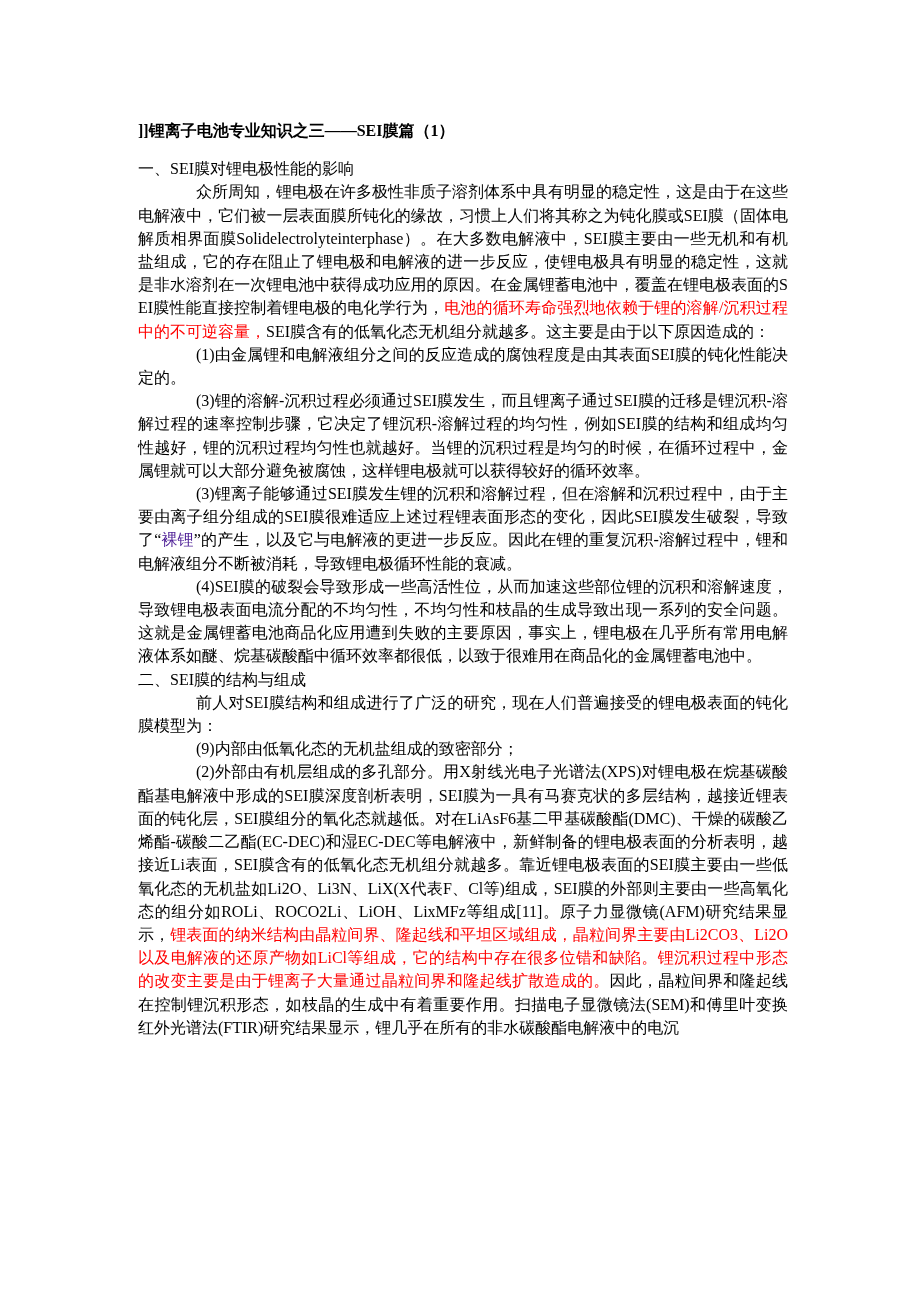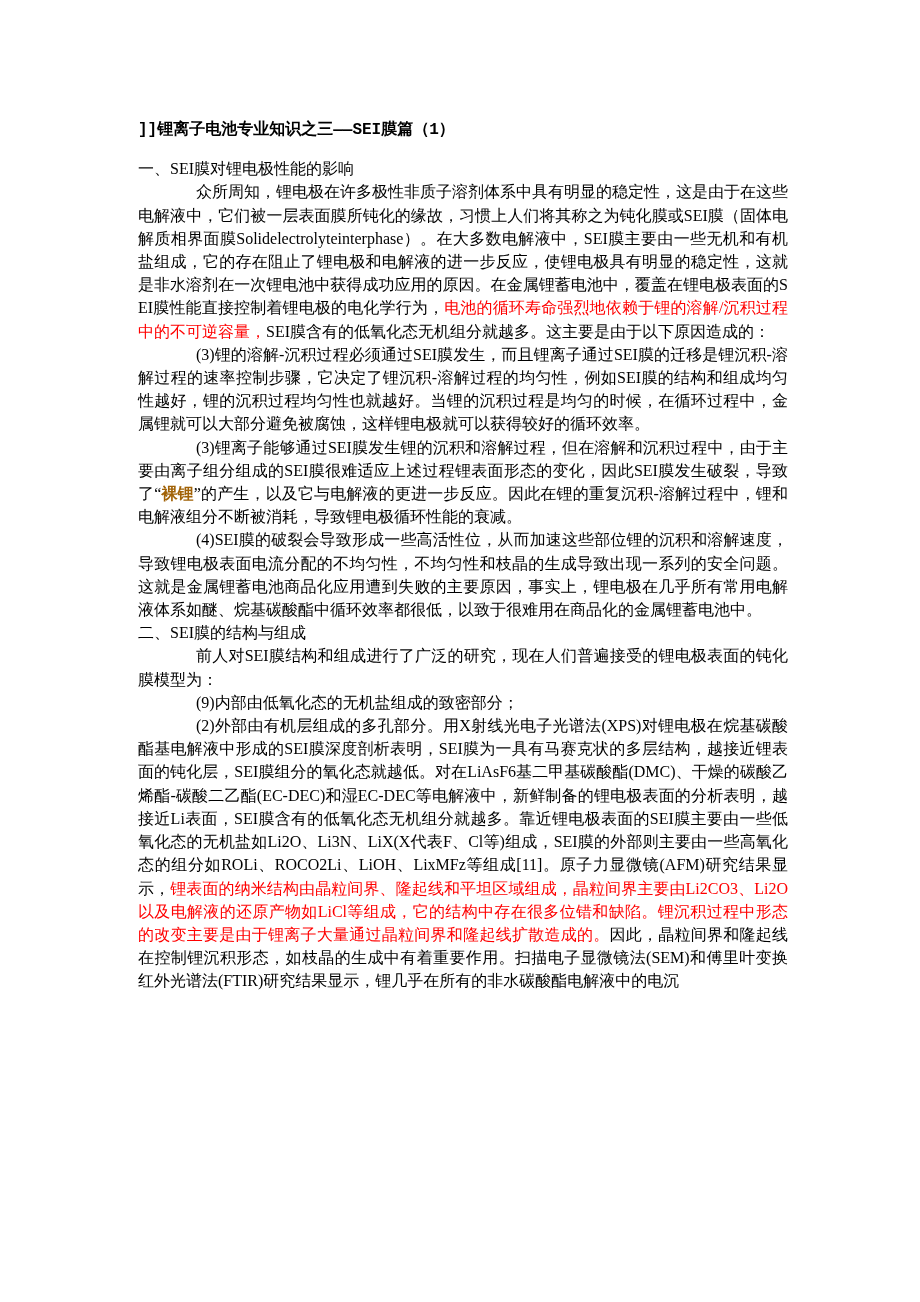--- a/index.html
+++ b/index.html
@@ -26,36 +26,36 @@
     margin: 0;
     font-size: 16px;
     line-height: 23.2px;
     text-align: justify;
     word-break: break-all;
   }
   .title {
     text-align: center;
     font-weight: bold;
     text-indent: 0;
-    font-family: Liberation Mono, monospace;
   }
   .t1 { margin-bottom: 15px !important; }
   .t2 { margin-top: 18px !important; margin-bottom: 6px !important; }
   .heading { text-indent: 0; }
   .para { text-indent: 58px; }
 </style>
 </head>
 <body>
 
 <div class="page">
   <div class="content">
     <p class="title t1">]]锂离子电池专业知识之三——SEI膜篇（1）</p>
     <p class="heading">一、SEI膜对锂电极性能的影响</p>
     <p class="para"><span>众所周知，锂电极在许多极性非质子溶剂体系中具有明显的稳定性，这是由于在这些电解液中，它们被一层表面膜所钝化的缘故，习惯上人们将其称之为钝化膜或SEI膜（固体电解质相界面膜Solidelectrolyteinterphase）。在大多数电解液中，SEI膜主要由一些无机和有机盐组成，它的存在阻止了锂电极和电解液的进一步反应，使锂电极具有明显的稳定性，这就是非水溶剂在一次锂电池中获得成功应用的原因。在金属锂蓄电池中，覆盖在锂电极表面的SEI膜性能直接控制着锂电极的电化学行为，</span><span style="color: rgb(255, 0, 0);">电池的循环寿命强烈地依赖于锂的溶解/沉积过程中的不可逆容量，</span><span>SEI膜含有的低氧化态无机组分就越多。这主要是由于以下原因造成的：</span></p>
+    <p class="para"><span>(1)由金属锂和电解液组分之间的反应造成的腐蚀程度是由其表面SEI膜的钝化性能决定的。</span></p>
     <p class="para"><span>(3)锂的溶解-沉积过程必须通过SEI膜发生，而且锂离子通过SEI膜的迁移是锂沉积-溶解过程的速率控制步骤，它决定了锂沉积-溶解过程的均匀性，例如SEI膜的结构和组成均匀性越好，锂的沉积过程均匀性也就越好。当锂的沉积过程是均匀的时候，在循环过程中，金属锂就可以大部分避免被腐蚀，这样锂电极就可以获得较好的循环效率。</span></p>
-    <p class="para"><span>(3)锂离子能够通过SEI膜发生锂的沉积和溶解过程，但在溶解和沉积过程中，由于主要由离子组分组成的SEI膜很难适应上述过程锂表面形态的变化，因此SEI膜发生破裂，导致了“</span><span style="color: #a16207; font-weight: bold;">裸锂</span><span>”的产生，以及它与电解液的更进一步反应。因此在锂的重复沉积-溶解过程中，锂和电解液组分不断被消耗，导致锂电极循环性能的衰减。</span></p>
+    <p class="para"><span>(3)锂离子能够通过SEI膜发生锂的沉积和溶解过程，但在溶解和沉积过程中，由于主要由离子组分组成的SEI膜很难适应上述过程锂表面形态的变化，因此SEI膜发生破裂，导致了“</span><span style="color: #4c1d95;">裸锂</span><span>”的产生，以及它与电解液的更进一步反应。因此在锂的重复沉积-溶解过程中，锂和电解液组分不断被消耗，导致锂电极循环性能的衰减。</span></p>
     <p class="para"><span>(4)SEI膜的破裂会导致形成一些高活性位，从而加速这些部位锂的沉积和溶解速度，导致锂电极表面电流分配的不均匀性，不均匀性和枝晶的生成导致出现一系列的安全问题。这就是金属锂蓄电池商品化应用遭到失败的主要原因，事实上，锂电极在几乎所有常用电解液体系如醚、烷基碳酸酯中循环效率都很低，以致于很难用在商品化的金属锂蓄电池中。</span></p>
     <p class="heading">二、SEI膜的结构与组成</p>
     <p class="para"><span>前人对SEI膜结构和组成进行了广泛的研究，现在人们普遍接受的锂电极表面的钝化膜模型为：</span></p>
     <p class="para"><span>(9)内部由低氧化态的无机盐组成的致密部分；</span></p>
     <p class="para"><span>(2)外部由有机层组成的多孔部分。用X射线光电子光谱法(XPS)对锂电极在烷基碳酸酯基电解液中形成的SEI膜深度剖析表明，SEI膜为一具有马赛克状的多层结构，越接近锂表面的钝化层，SEI膜组分的氧化态就越低。对在LiAsF6基二甲基碳酸酯(DMC)、干燥的碳酸乙烯酯-碳酸二乙酯(EC-DEC)和湿EC-DEC等电解液中，新鲜制备的锂电极表面的分析表明，越接近Li表面，SEI膜含有的低氧化态无机组分就越多。靠近锂电极表面的SEI膜主要由一些低氧化态的无机盐如Li2O、Li3N、LiX(X代表F、Cl等)组成，SEI膜的外部则主要由一些高氧化态的组分如ROLi、ROCO2Li、LiOH、LixMFz等组成[11]。原子力显微镜(AFM)研究结果显示，</span><span style="color: rgb(255, 0, 0);">锂表面的纳米结构由晶粒间界、隆起线和平坦区域组成，晶粒间界主要由Li2CO3、Li2O以及电解液的还原产物如LiCl等组成，它的结构中存在很多位错和缺陷。锂沉积过程中形态的改变主要是由于锂离子大量通过晶粒间界和隆起线扩散造成的。</span><span>因此，晶粒间界和隆起线在控制锂沉积形态，如枝晶的生成中有着重要作用。扫描电子显微镜法(SEM)和傅里叶变换红外光谱法(FTIR)研究结果显示，锂几乎在所有的非水碳酸酯电解液中的电沉</span></p>
   </div>
 </div>
 
 </body></html>

